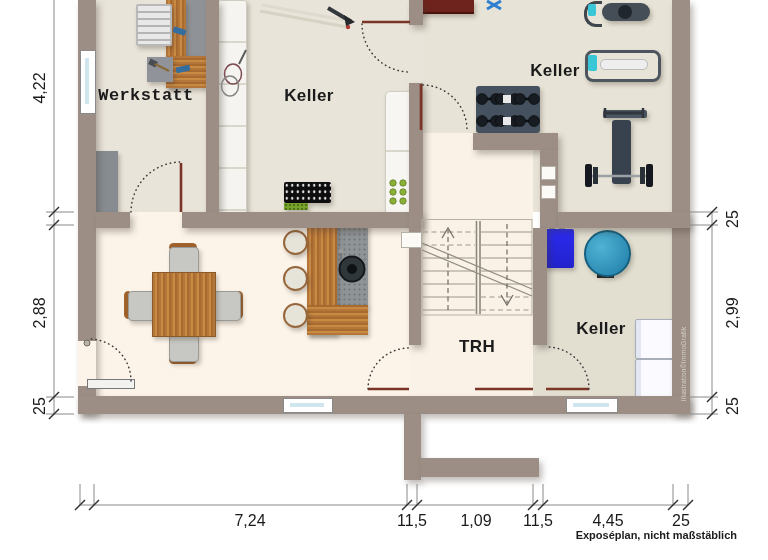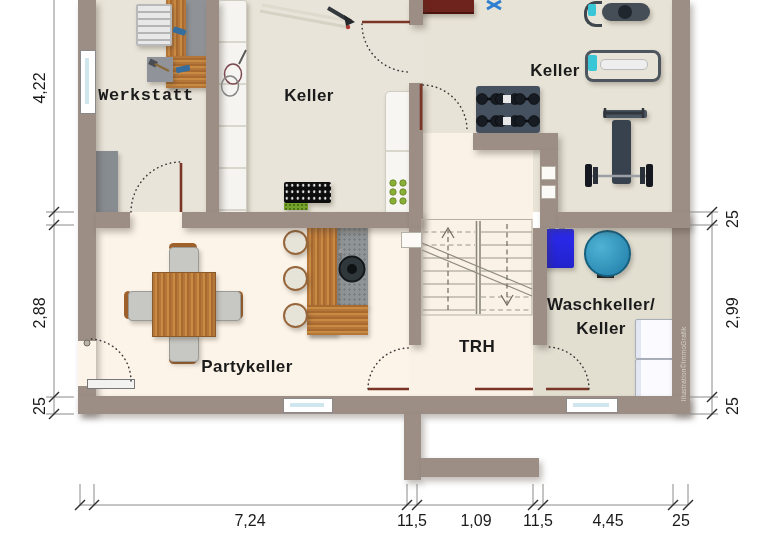--- a/index.html
+++ b/index.html
@@ -289,33 +289,32 @@
       <line x1="528" y1="510" x2="538" y2="500"></line>
         <line x1="538" y1="510" x2="548" y2="500"></line>
       <line x1="668" y1="510" x2="678" y2="500"></line>
         <line x1="683" y1="510" x2="693" y2="500"></line>
     </g>
   </svg>
 
   <div class="roomlabel" style="left:146px;top:95px;font-family:Liberation Mono, monospace;">Werkstatt</div>
   <div class="roomlabel" style="left:309px;top:96px;">Keller</div>
   <div class="roomlabel" style="left:555px;top:71px;">Keller</div>
-  <div class="roomlabel" style="left:247px;top:367px;">Partykeller</div>
   <div class="roomlabel" style="left:477px;top:347px;">TRH</div>
-  <div class="roomlabel" style="left:601px;top:305px;">Waschkeller/</div>
   <div class="roomlabel" style="left:601px;top:329px;">Keller</div>
 
   <div class="dim vert" style="left:40px;top:88px;">4,22</div>
   <div class="dim vert" style="left:40px;top:313px;">2,88</div>
   <div class="dim vert" style="left:40px;top:406px;">25</div>
   <div class="dim vert" style="left:733px;top:219px;">25</div>
   <div class="dim vert" style="left:733px;top:313px;">2,99</div>
   <div class="dim vert" style="left:733px;top:406px;">25</div>
   <div class="dim" style="left:250px;top:521px;">7,24</div>
   <div class="dim" style="left:412px;top:521px;">11,5</div>
   <div class="dim" style="left:476px;top:521px;">1,09</div>
   <div class="dim" style="left:538px;top:521px;">11,5</div>
   <div class="dim" style="left:608px;top:521px;">4,45</div>
   <div class="dim" style="left:681px;top:521px;">25</div>
 
+  <div class="footer-note" style="right:31px;top:529px;">Exposéplan, nicht maßstäblich</div>
   <div class="watermark" style="left:683px;top:364px;">Illustration©ImmoGrafik</div>
 
 </div>
 
 </body></html>

